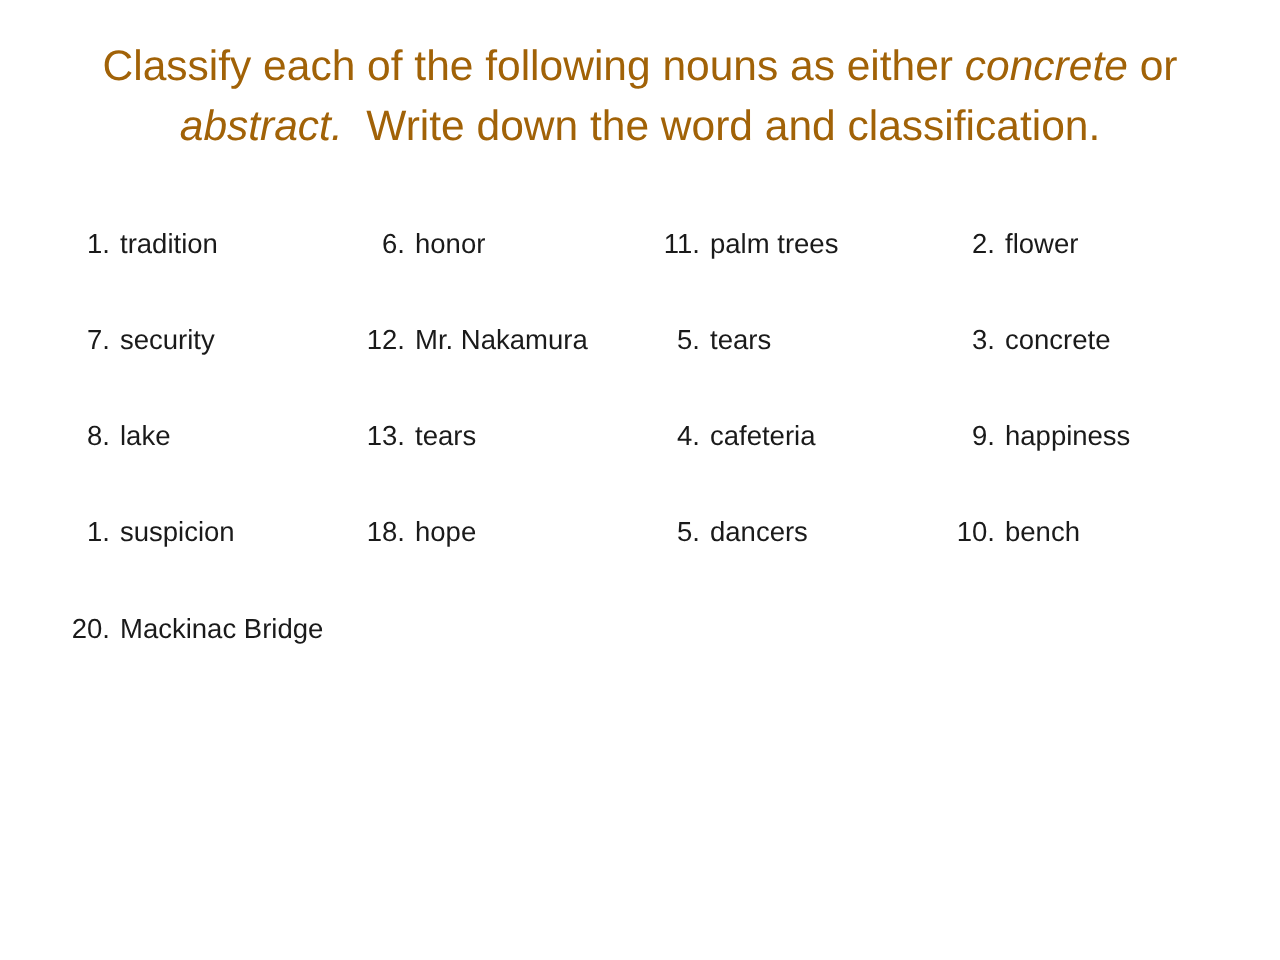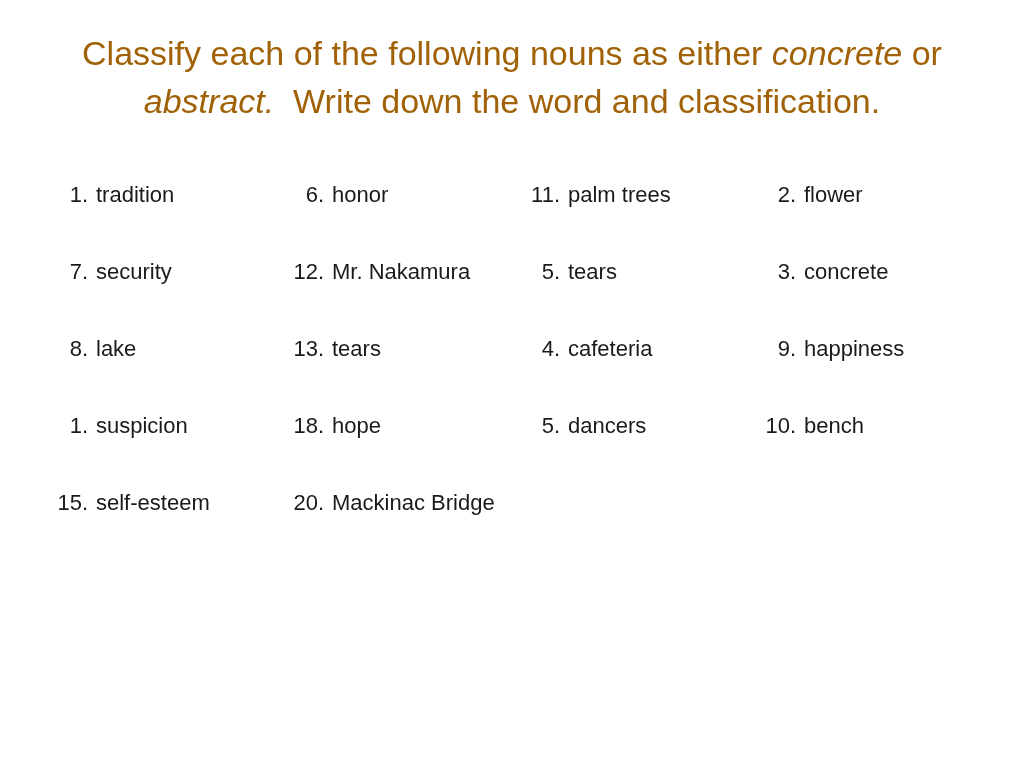--- a/index.html
+++ b/index.html
@@ -126,20 +126,16 @@
     </div>
     <div class="word-item">
       <span class="word-num">5.</span>
       <span class="word-text">dancers</span>
     </div>
     <div class="word-item">
       <span class="word-num">10.</span>
       <span class="word-text">bench</span>
     </div>
     <div class="word-item">
-      <span class="word-num">15.</span>
-      <span class="word-text">self-esteem</span>
-    </div>
-    <div class="word-item">
       <span class="word-num">20.</span>
       <span class="word-text">Mackinac Bridge</span>
     </div>
   </div>
 
 </body></html>

